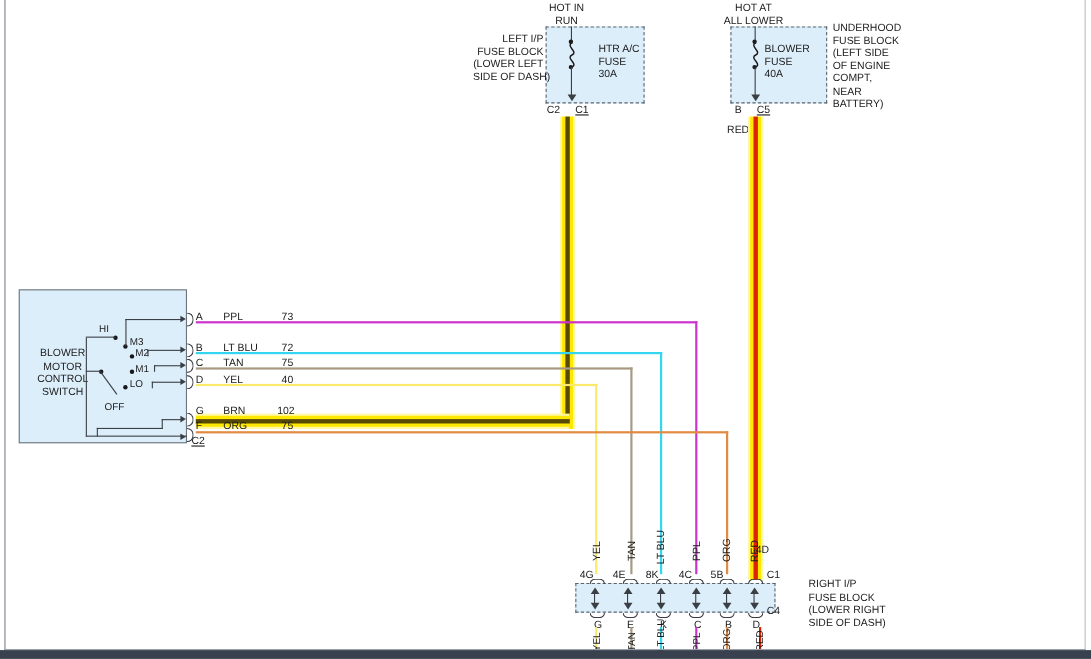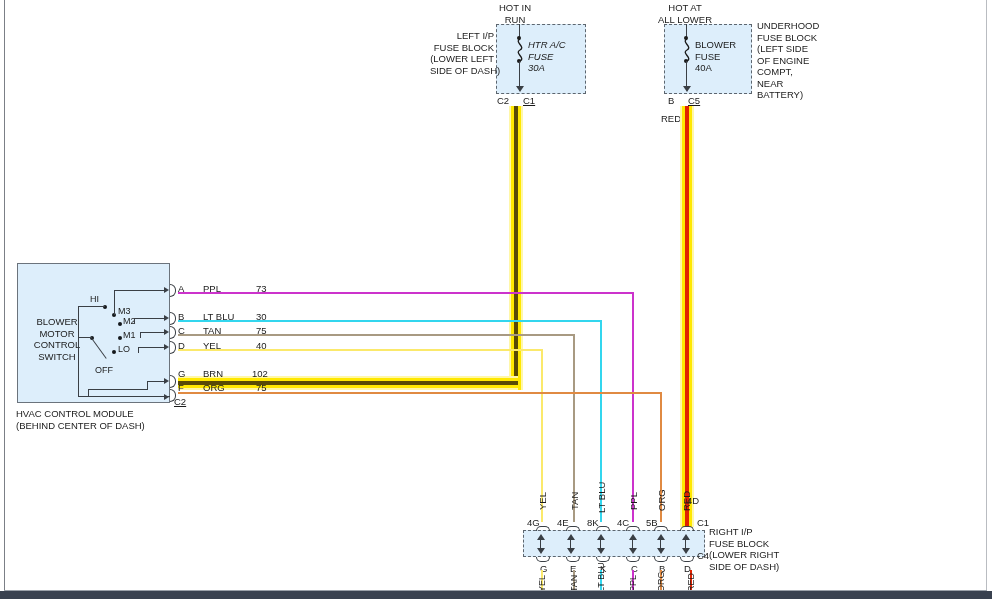--- a/index.html
+++ b/index.html
@@ -177,21 +177,21 @@
   <div class="fuse-dot" style="left:517px;top:36px;"></div>
   <svg class="fuse-sq" style="left:512px;top:39px;" width="16" height="22" viewBox="0 0 16 22">
     <path d="M8 0 C2 3, 14 8, 8 11 C2 14, 14 19, 8 22" fill="none" stroke="#1b1b1b" stroke-width="1.3"></path>
   </svg>
   <div class="fuse-dot" style="left:517px;top:59px;"></div>
   <div class="lead" style="left:519px;top:61px;width:1.4px;height:26px;"></div>
   <div class="arrow-d" style="left:516px;top:86px;"></div>
 
   <div class="txt" style="left:527px;top:33px;"></div>
 
-  <div class="txt" style="left:528px;top:39px;font-style:italic;">HTR A/C
+  <div class="txt" style="left:544px;top:39px;">HTR A/C
 FUSE
 30A</div>
 
   <div class="txt" style="left:497px;top:95px;">C2</div>
   <div class="txt underline" style="left:523px;top:95px;">C1</div>
 
   <div class="txt c" style="left:650px;top:2px;width:70px;">HOT AT
 ALL LOWER</div>
 
   <div class="fusebox" style="left:664px;top:24px;width:88px;height:70px;"></div>
@@ -233,22 +233,20 @@
   <div class="bundle" style="left:682px;top:106px;width:10px;height:421px;"></div>
   <div class="bundle-red-core" style="left:685px;top:106px;width:4px;height:421px;"></div>
 
   <div class="modbox" style="left:17px;top:263px;width:153px;height:140px;"></div>
 
   <div class="txt c" style="left:20px;top:316px;width:74px;">BLOWER
 MOTOR
 CONTROL
 SWITCH</div>
 
-  <div class="txt" style="left:16px;top:408px;">HVAC CONTROL MODULE
-(BEHIND CENTER OF DASH)</div>
 
   <div class="sw-dot" style="left:103px;top:305px;"></div>
   <div class="txt" style="left:90px;top:294px;font-size:9px;">HI</div>
 
   <div class="sw-dot" style="left:112px;top:313px;"></div>
   <div class="txt" style="left:118px;top:306px;font-size:9px;">M3</div>
 
   <div class="sw-dot" style="left:118px;top:322px;"></div>
   <div class="txt" style="left:123px;top:316px;font-size:9px;">M2</div>
 
@@ -298,21 +296,21 @@
   <div class="brk" style="left:170px;top:341px;height:13px;"></div>
   <div class="brk" style="left:170px;top:375px;height:13px;"></div>
   <div class="brk" style="left:170px;top:389px;height:13px;"></div>
 
   <div class="txt" style="left:178px;top:283px;">A</div>
   <div class="txt" style="left:203px;top:283px;">PPL</div>
   <div class="txt" style="left:256px;top:283px;">73</div>
 
   <div class="txt" style="left:178px;top:311px;">B</div>
   <div class="txt" style="left:203px;top:311px;">LT BLU</div>
-  <div class="txt" style="left:256px;top:311px;">30</div>
+  <div class="txt" style="left:256px;top:311px;">72</div>
 
   <div class="txt" style="left:178px;top:325px;">C</div>
   <div class="txt" style="left:203px;top:325px;">TAN</div>
   <div class="txt" style="left:256px;top:325px;">75</div>
 
   <div class="txt" style="left:178px;top:340px;">D</div>
   <div class="txt" style="left:203px;top:340px;">YEL</div>
   <div class="txt" style="left:256px;top:340px;">40</div>
 
   <div class="txt" style="left:178px;top:368px;">G</div>
@@ -335,21 +333,21 @@
   <div class="w wv" style="left:573px;top:334px;height:188px;background:#a89a82;"></div>
 
   <div class="w wh" style="left:178px;top:349px;width:365px;background:#fbe96b;"></div>
   <div class="w wv" style="left:541px;top:349px;height:173px;background:#fbe96b;"></div>
 
   <div class="w wh" style="left:178px;top:392px;width:484px;background:#e08a42;"></div>
   <div class="w wv" style="left:660px;top:392px;height:130px;background:#e08a42;"></div>
 
   <div class="fusebox" style="left:523px;top:530px;width:182px;height:27px;"></div>
 
-  <div class="txt" style="left:709px;top:526px;width:90px;">RIGHT I/P
+  <div class="txt" style="left:735px;top:526px;width:90px;">RIGHT I/P
 FUSE BLOCK
 (LOWER RIGHT
 SIDE OF DASH)</div>
 
   <div class="vlabel" style="left:537px;top:510px;">YEL</div>
   <div class="vlabel" style="left:569px;top:510px;">TAN</div>
   <div class="vlabel" style="left:596px;top:513px;">LT BLU</div>
   <div class="vlabel" style="left:628px;top:510px;">PPL</div>
   <div class="vlabel" style="left:656px;top:511px;">ORG</div>
   <div class="vlabel" style="left:681px;top:511px;">RED</div>

